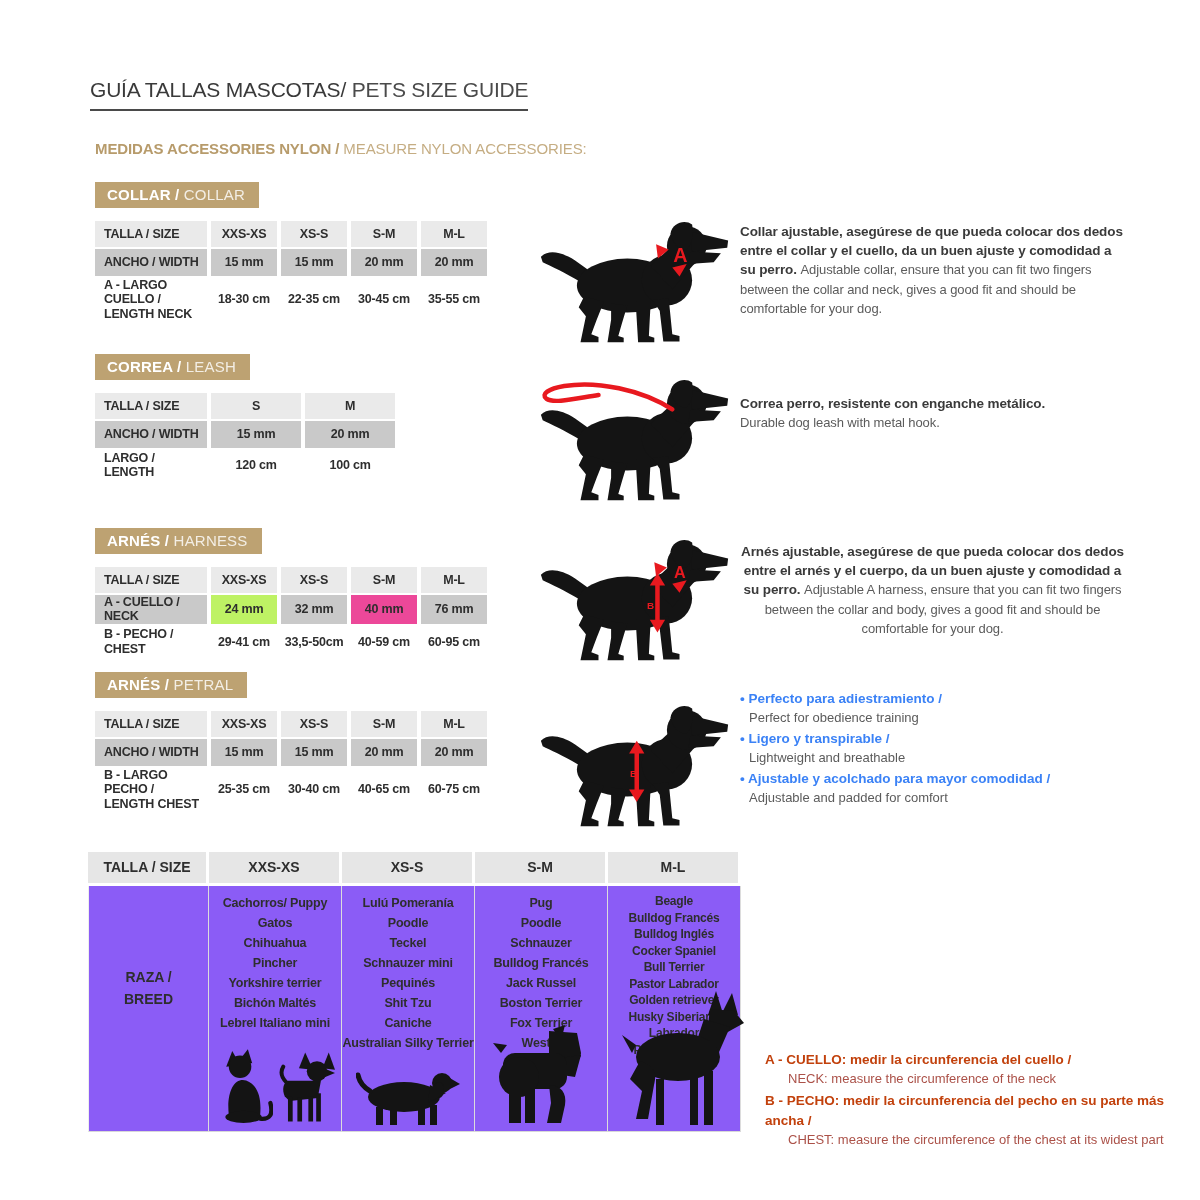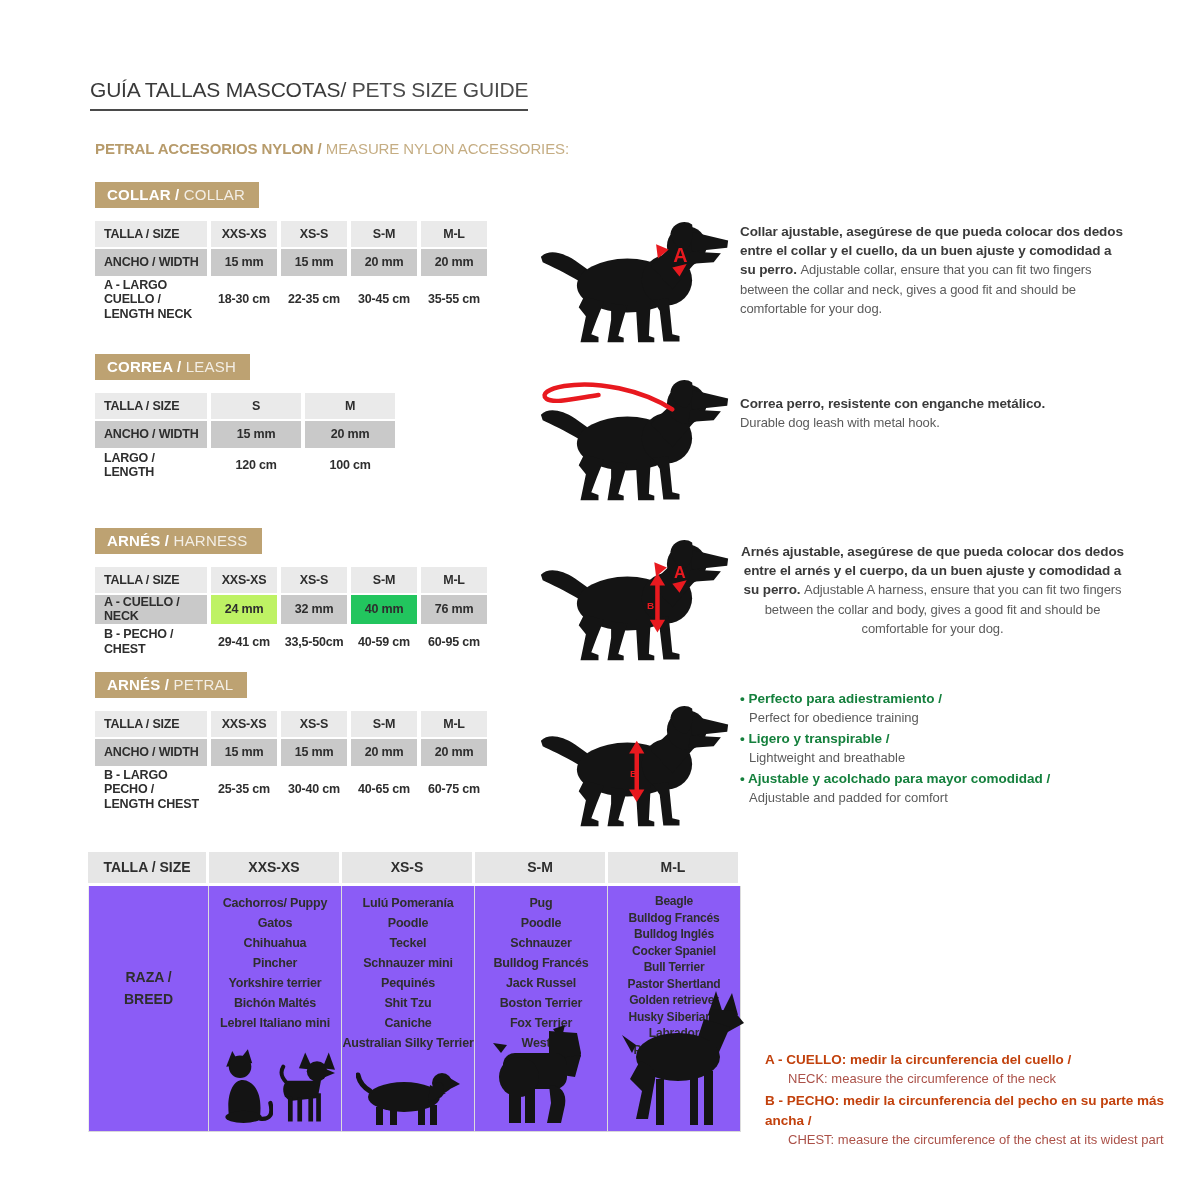--- a/index.html
+++ b/index.html
@@ -31,21 +31,21 @@
   .g3{grid-template-columns:112px repeat(2,90px);}
   .cell{display:flex;align-items:center;justify-content:center;text-align:center;line-height:1.15;}
   .cell.lbl{justify-content:flex-start;text-align:left;padding-left:9px;padding-right:4px;}
 
   
   .desc{width:385px;font-size:13.5px;line-height:1.42;letter-spacing:-0.1px;}
   .desc .d1{font-weight:bold;color:#3a3a3a;}
   .desc .d2{font-weight:normal;color:#5b5b5b;font-size:13px;}
   .bullets{width:390px;font-size:13.5px;line-height:1.4;}
   .bullet{margin-bottom:3px;}
-  .bullet .d1{font-weight:bold;color:#15803d;}
+  .bullet .d1{font-weight:bold;color:#3b82f6;}
   .bullet .d1:before{content:"• ";}
   .bullet .d2{font-weight:normal;color:#5b5b5b;font-size:13px;padding-left:9px;}
 
   
   .dogbox{width:205px;height:135px;}
   .dogbox svg{width:100%;height:100%;display:block;}
 
   
   .breed-head{left:88px;top:852px;display:grid;grid-template-columns:118px repeat(4,130px);gap:0 3px;}
   .breed-head .cell{background:#e6e6e6;min-height:31px;font-size:14px;font-weight:bold;color:#2e2e2e;}
@@ -87,21 +87,21 @@
         <polygon points="54,96 76,102 68,122 62,138 70,141 70,147 50,147 56,118 48,108"></polygon>
       </g>
     </symbol>
   </defs>
 </svg>
 
 <div class="abs page-title">
   <span class="t1">GUÍA TALLAS MASCOTAS/</span><span class="t2"> PETS SIZE GUIDE</span>
 </div>
 <div class="abs page-subtitle">
-  <span class="t1">PETRAL ACCESORIOS NYLON / </span><span class="t2">MEASURE NYLON ACCESSORIES:</span>
+  <span class="t1">MEDIDAS ACCESSORIES NYLON / </span><span class="t2">MEASURE NYLON ACCESSORIES:</span>
 </div>
 
 <div class="abs" style="left:95px;top:182px;">
   <div class="badge">
     <span class="b1">COLLAR /</span><span class="b2"> COLLAR</span>
   </div>
   <div class="size-table g5">
     <div class="cell lbl row-h" style="background:#eaeaea;min-height:26px">TALLA / SIZE</div>
     <div class="cell" style="background:#eaeaea;min-height:26px">XXS-XS</div>
     <div class="cell" style="background:#eaeaea;min-height:26px">XS-S</div>
@@ -167,21 +167,21 @@
   </div>
   <div class="size-table g5">
     <div class="cell lbl" style="background:#eaeaea;min-height:26px">TALLA / SIZE</div>
     <div class="cell" style="background:#eaeaea;min-height:26px">XXS-XS</div>
     <div class="cell" style="background:#eaeaea;min-height:26px">XS-S</div>
     <div class="cell" style="background:#eaeaea;min-height:26px">S-M</div>
     <div class="cell" style="background:#eaeaea;min-height:26px">M-L</div>
     <div class="cell lbl" style="background:#c9c9c9;min-height:27px">A - CUELLO / NECK</div>
     <div class="cell" style="background:#bef264;min-height:27px">24 mm</div>
     <div class="cell" style="background:#c9c9c9;min-height:27px">32 mm</div>
-    <div class="cell" style="background:#22c55e;min-height:27px">40 mm</div>
+    <div class="cell" style="background:#ec4899;min-height:27px">40 mm</div>
     <div class="cell" style="background:#c9c9c9;min-height:27px">76 mm</div>
     <div class="cell lbl" style="min-height:32px">B - PECHO / CHEST</div>
     <div class="cell" style="min-height:32px">29-41 cm</div>
     <div class="cell" style="min-height:32px">33,5-50cm</div>
     <div class="cell" style="min-height:32px">40-59 cm</div>
     <div class="cell" style="min-height:32px">60-95 cm</div>
   </div>
 </div>
 <div class="abs dogbox" style="left:532px;top:528px;">
   <svg viewBox="0 0 220 150">
@@ -351,21 +351,21 @@
       </svg>
     </div>
   </div>
   <div class="breed-cell">
     <div class="breeds tight">
         <div>Beagle</div>
         <div>Bulldog Francés</div>
         <div>Bulldog Inglés</div>
         <div>Cocker Spaniel</div>
         <div>Bull Terrier</div>
-        <div>Pastor Shertland</div>
+        <div>Pastor Labrador</div>
         <div>Golden retriever</div>
         <div>Husky Siberiano</div>
         <div>Labrador</div>
         <div>Pastor Alemán</div>
         <div>Doberman</div>
       </div>
     <div class="sil" style="left:8px;right:-14px;">
       <svg width="140" height="136" viewBox="0 0 140 136" fill="#141414">
         <polygon points="100,0 108,26 92,24"></polygon>
         <polygon points="116,2 122,24 106,22"></polygon>

